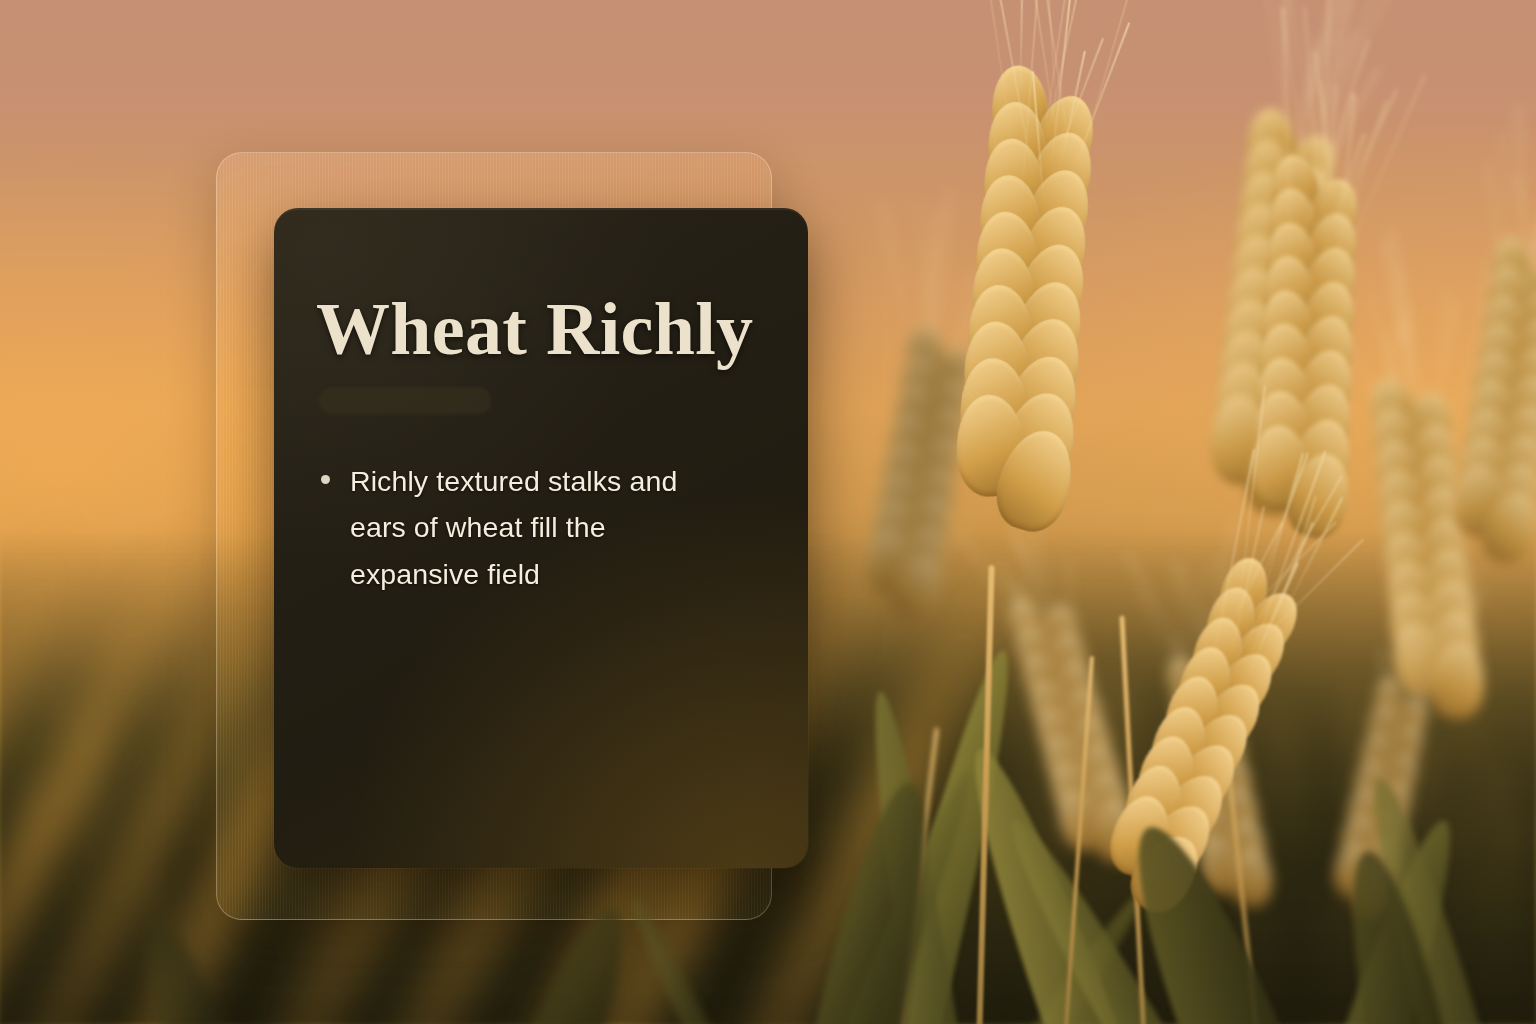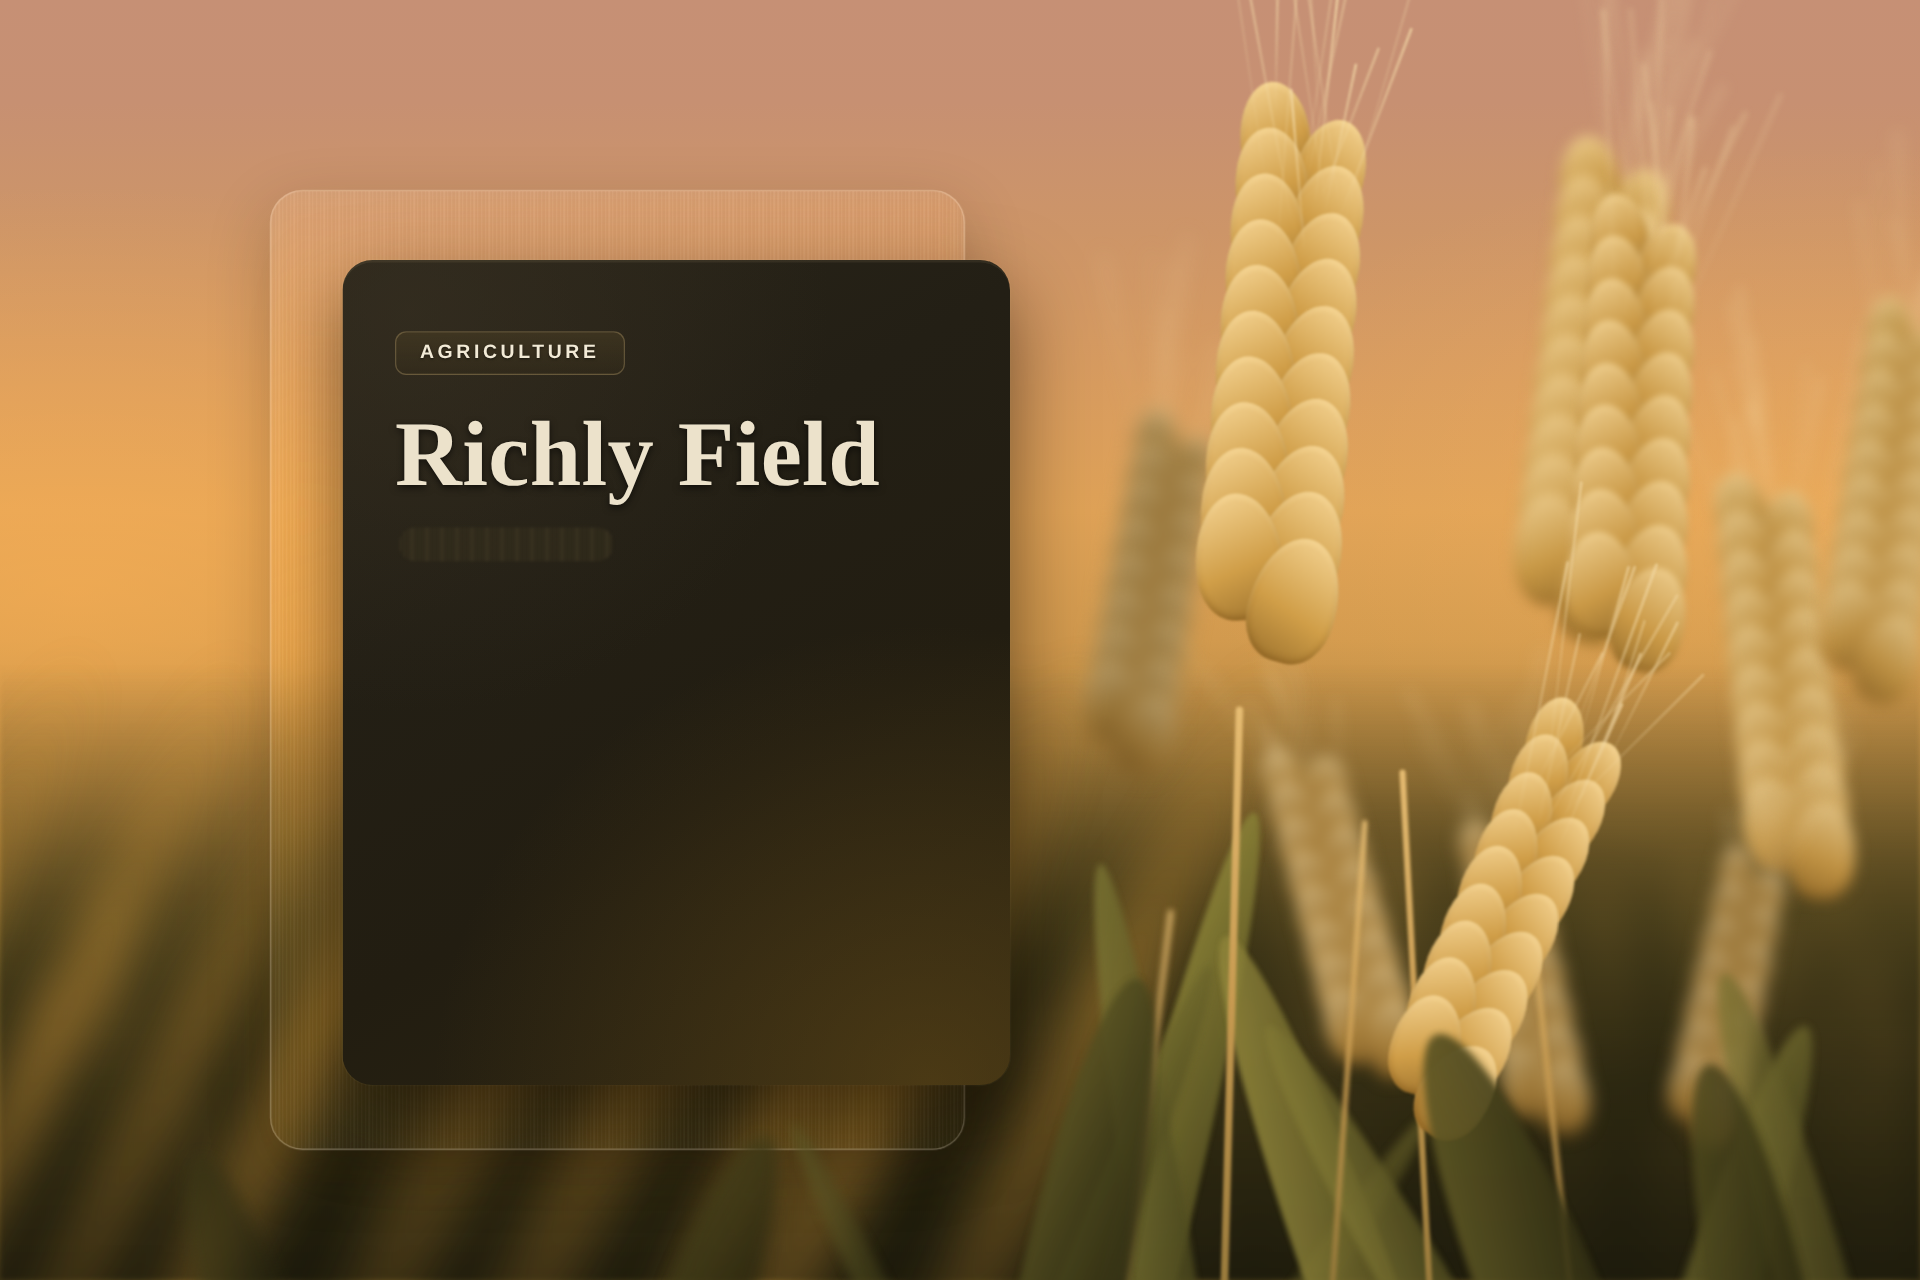--- a/index.html
+++ b/index.html
@@ -746,25 +746,28 @@
         <div class="leaf" style="left: 33%; width: 70px; height: 210px; transform: rotate(20deg); background: linear-gradient(100deg, rgba(74, 70, 28, 0.85), rgba(32, 30, 12, 0.88)); filter: blur(6px); z-index: 2; opacity: 0.85;"></div>
         <div class="leaf" style="left: 12%; width: 66px; height: 190px; transform: rotate(-18deg); background: linear-gradient(100deg, rgba(70, 66, 26, 0.8), rgba(30, 28, 12, 0.85)); filter: blur(7px); z-index: 2; opacity: 0.8;"></div>
       </div>
   </div>
 
   <div class="glass-panel"></div>
 
   <div class="card">
     <div class="card-inner">
 
-      <div class="badge">AGRICULTURE</div>
-
-      <h1 class="title">Richly Field</h1>
+
+      <h1 class="title">Wheat Richly</h1>
 
       <div class="redaction"></div>
 
       <ul class="bullets">
+        <li class="bullet">
+          <span class="dot"></span>
+          <span>Richly textured stalks and ears of wheat fill the expansive field</span>
+        </li>
       </ul>
 
     </div>
   </div>
 
 </div>
 
 </body></html>

